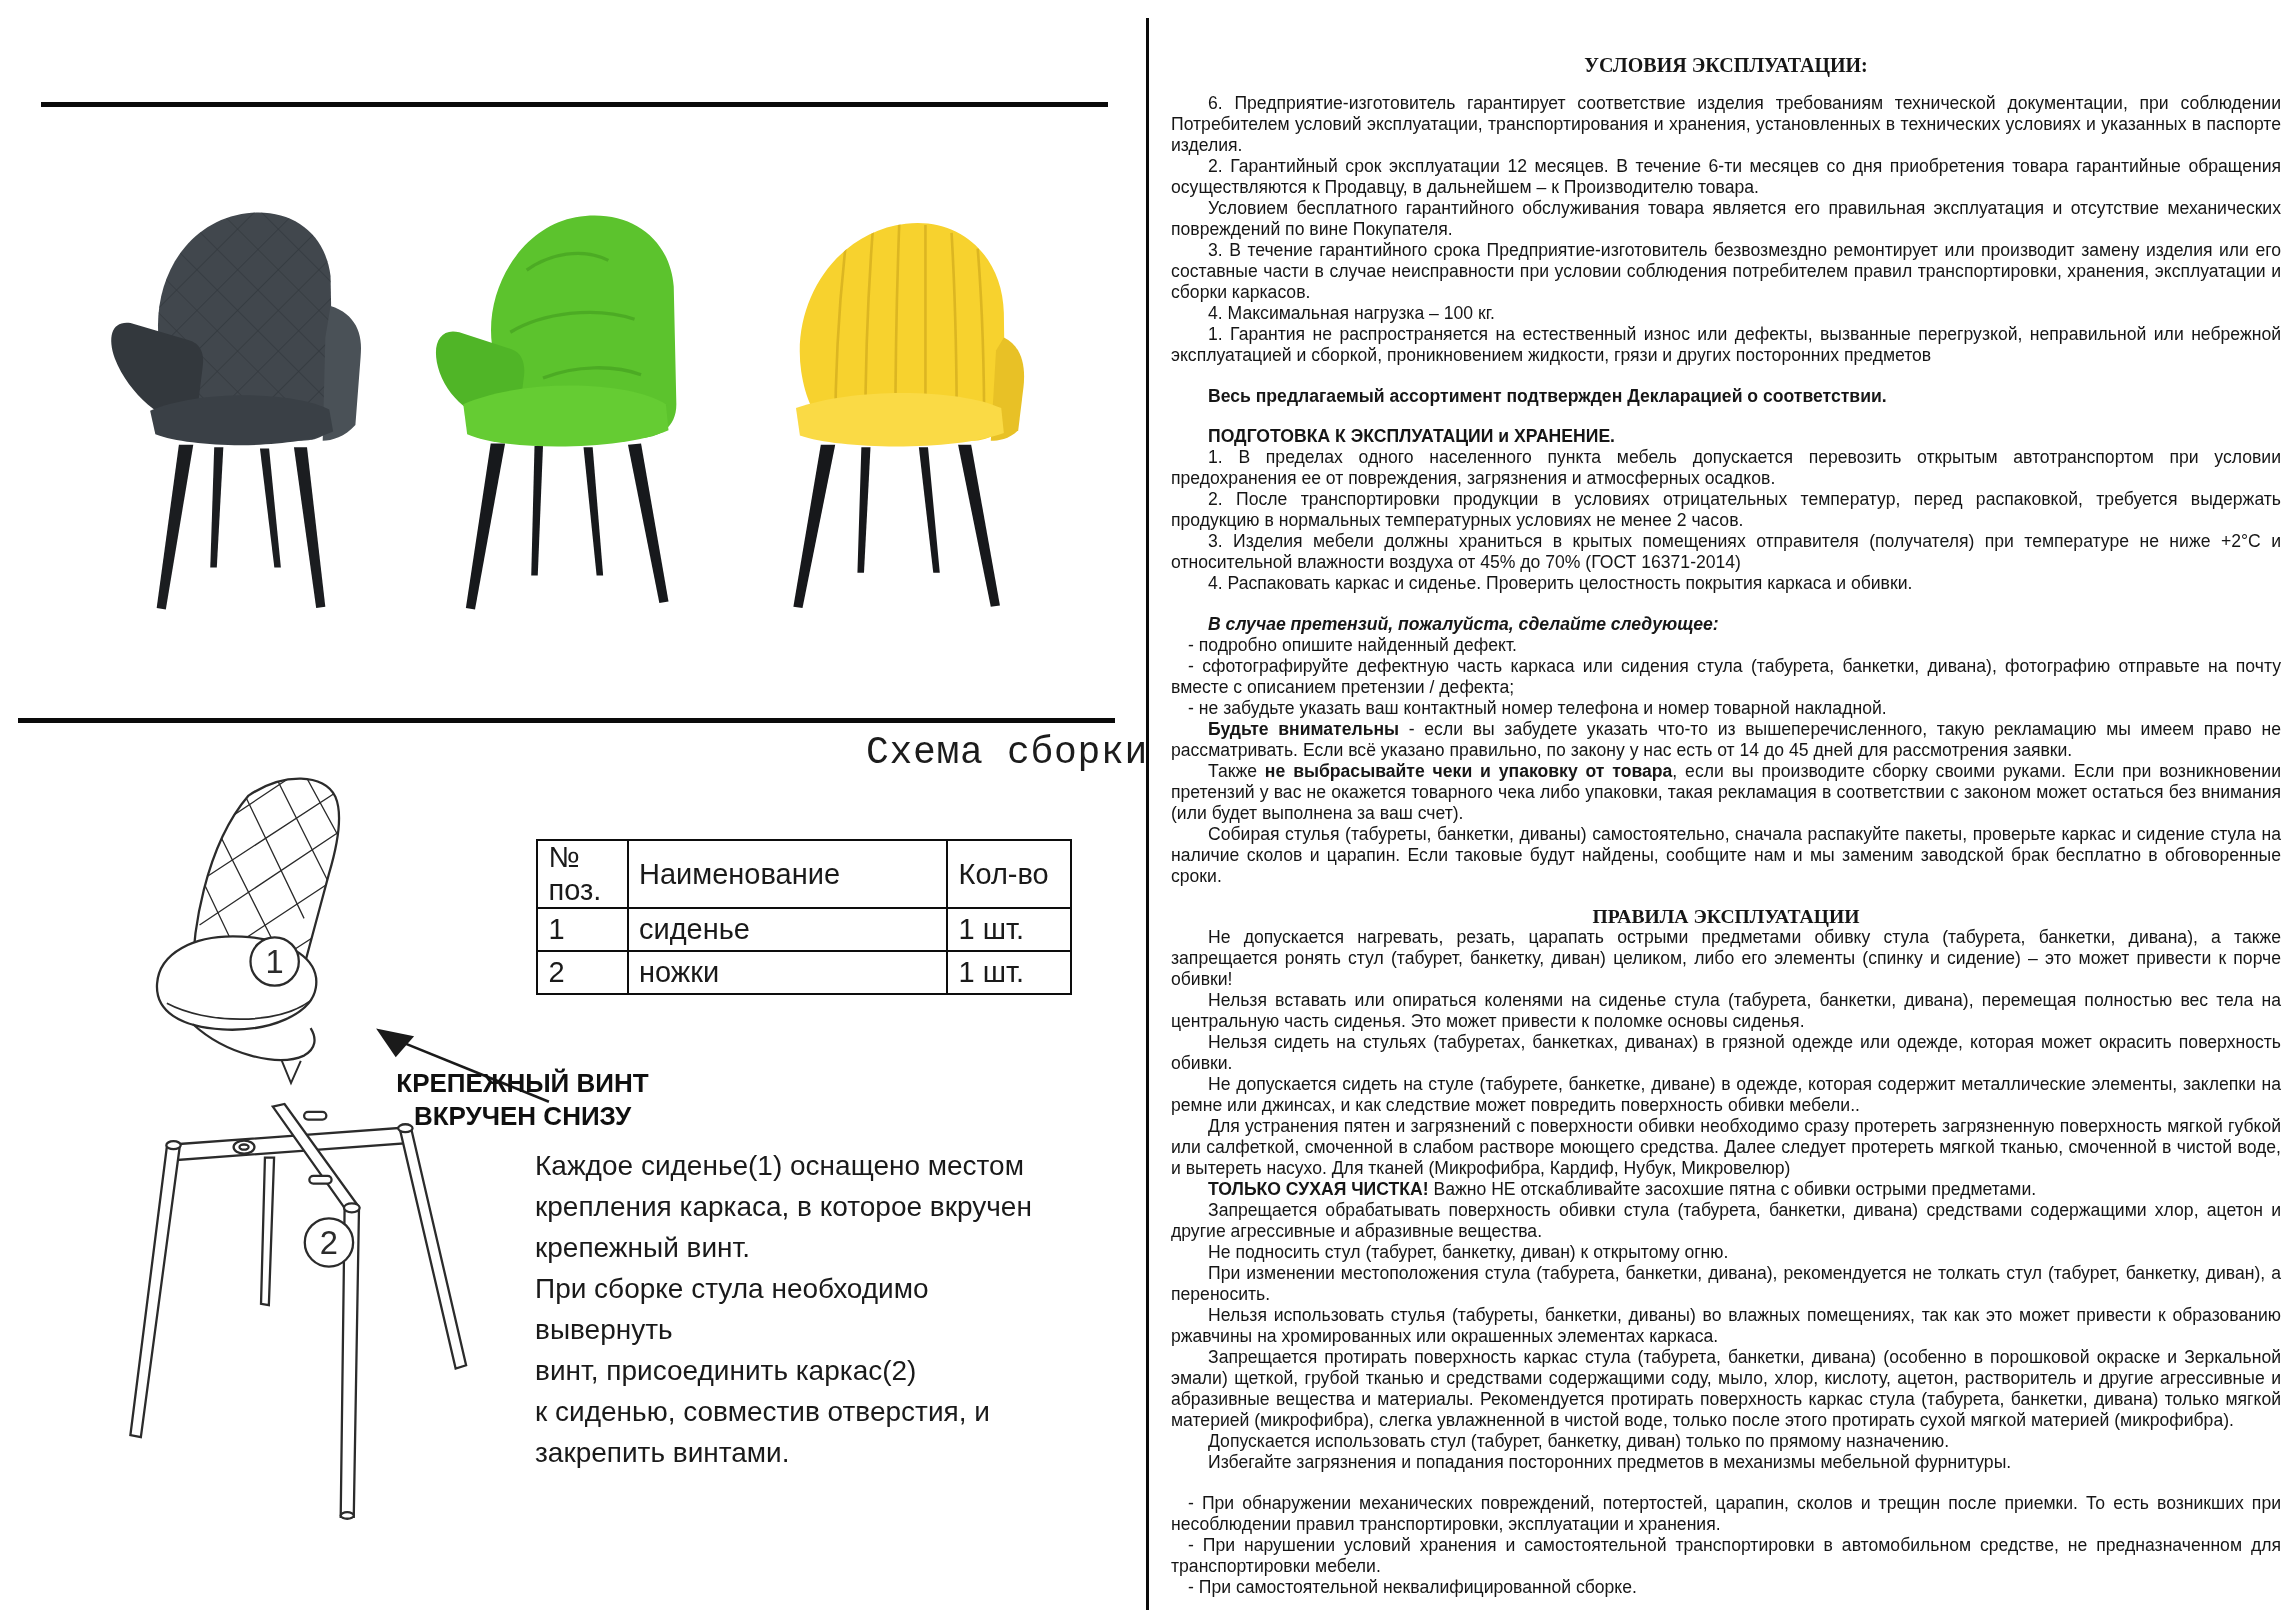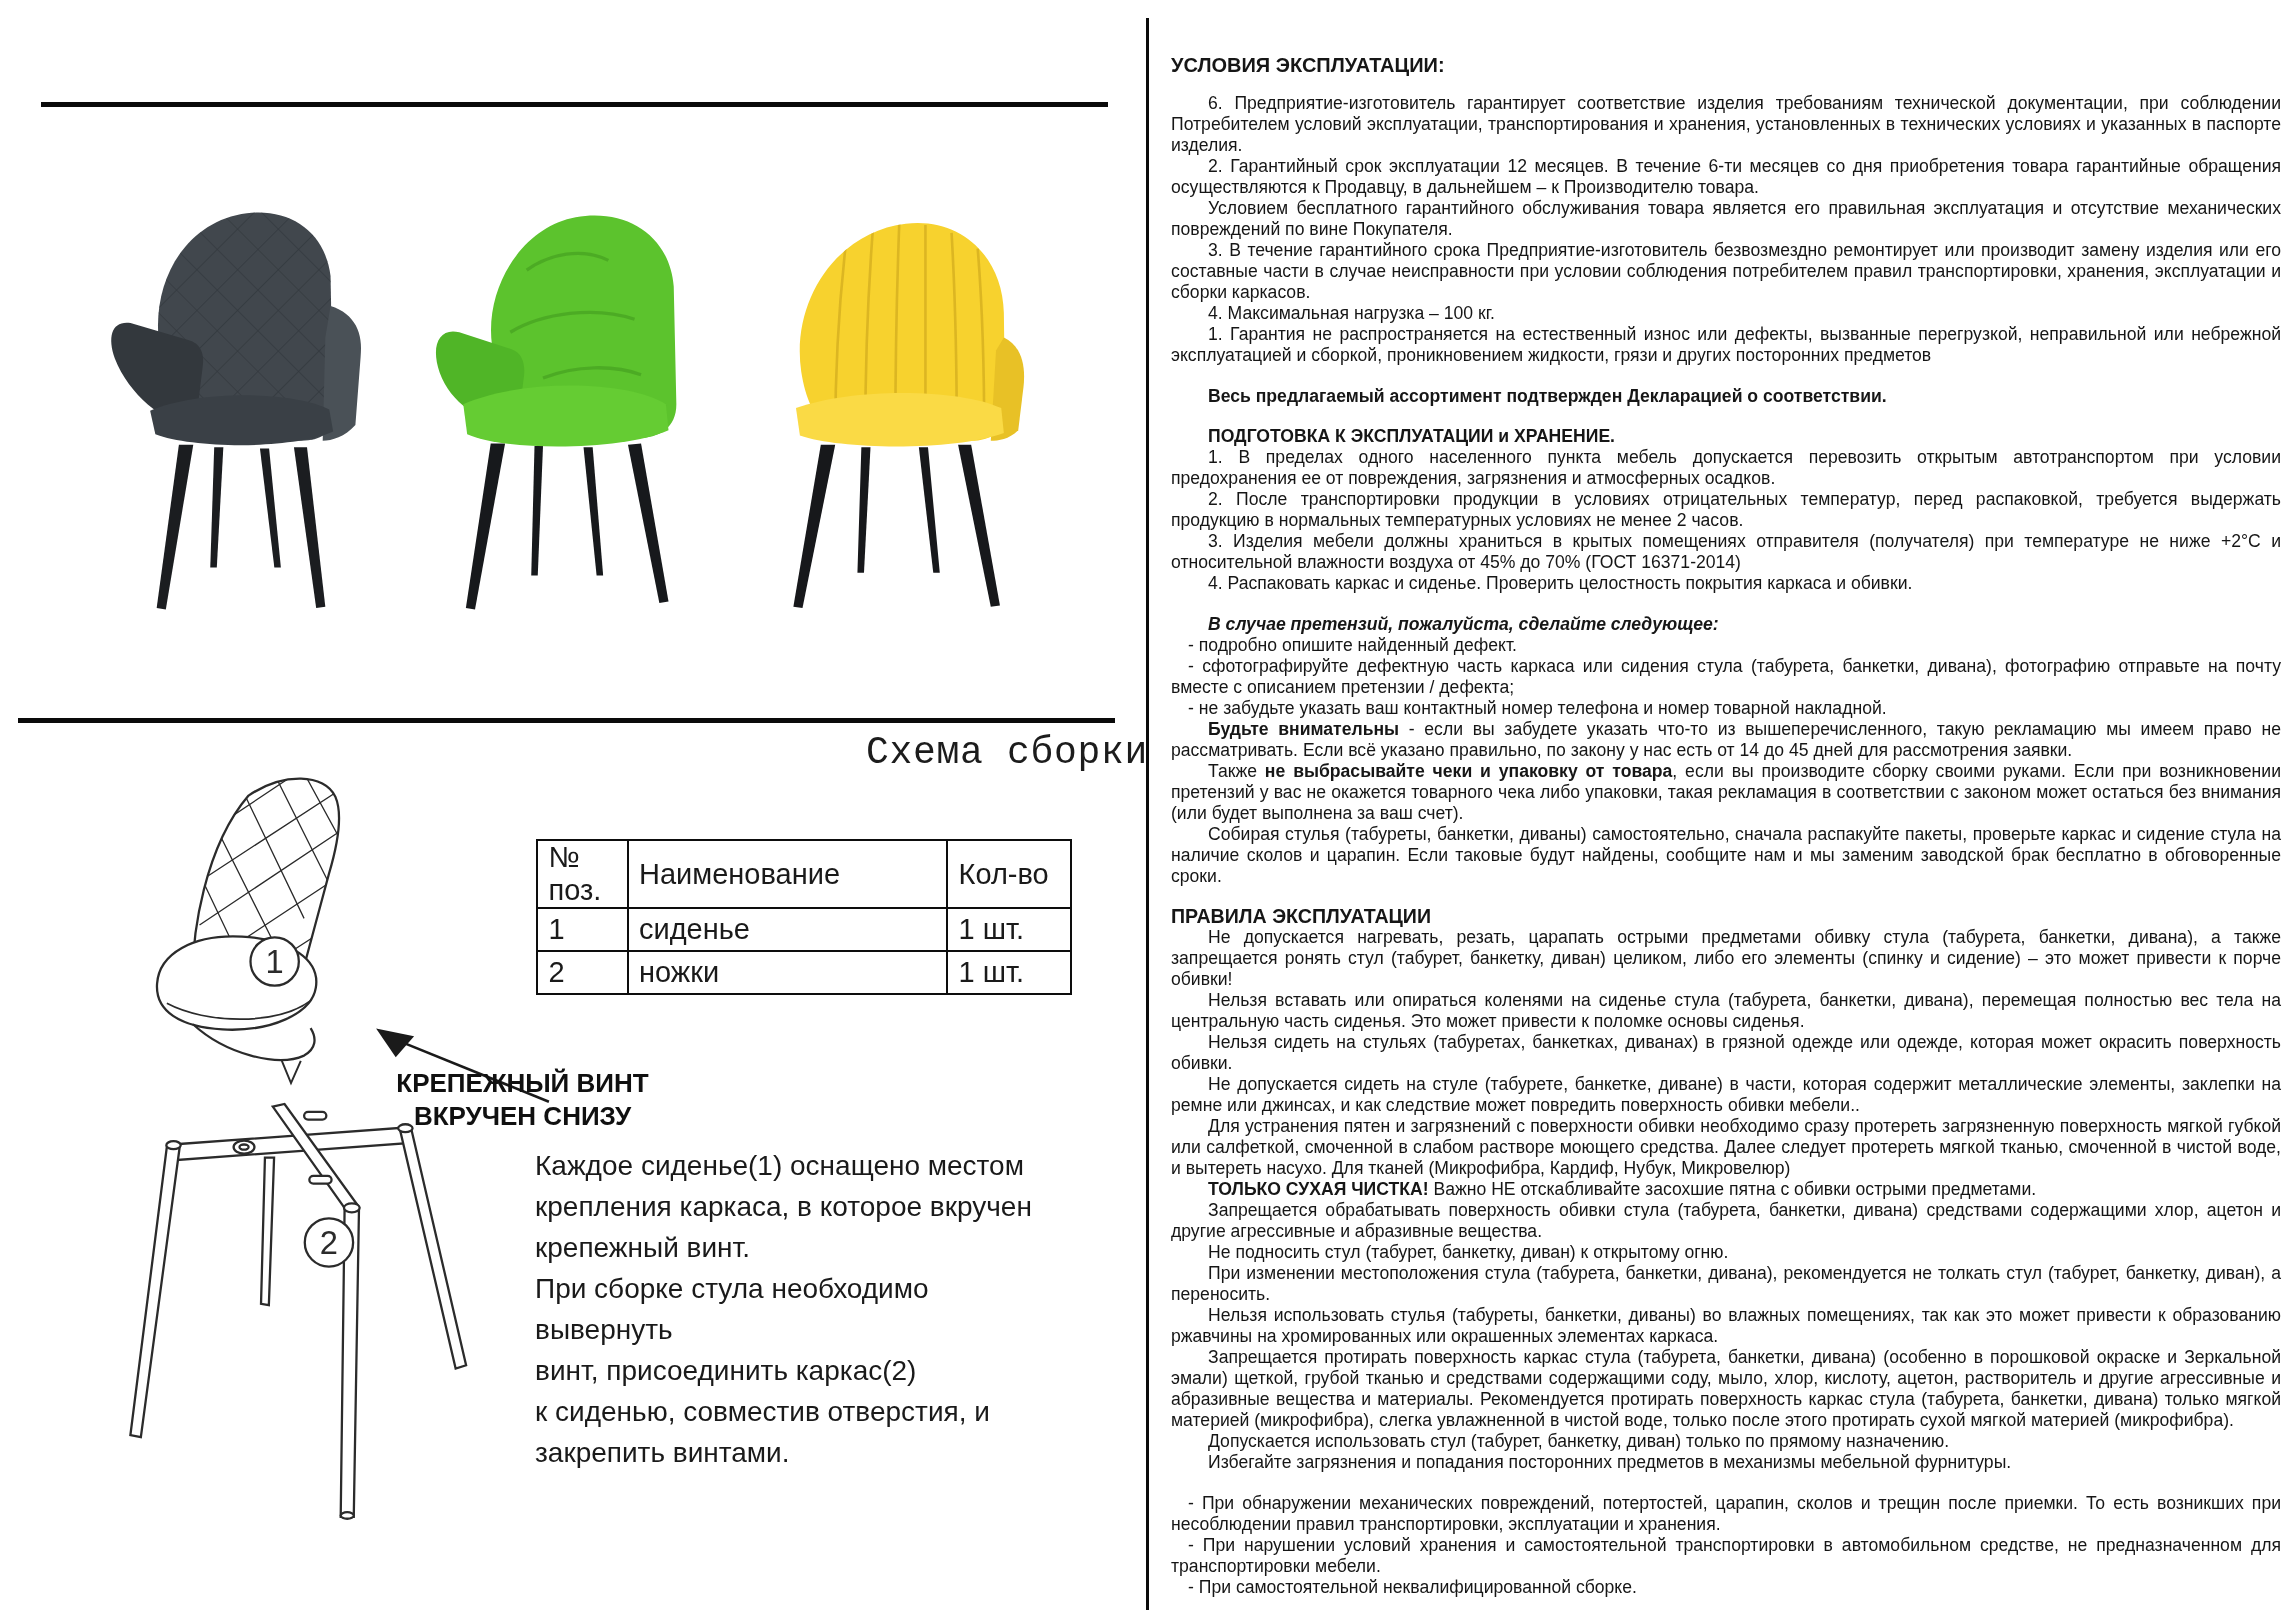--- a/index.html
+++ b/index.html
@@ -28,21 +28,21 @@
   .asm-table td,.asm-table th{border:2.6px solid #0d0d0d;font-weight:400;font-size:29px;
        text-align:left;padding:0 0 0 10.5px;color:#1a1a1a;background:#fff;}
   .asm-table th{height:60px;}
   .asm-table td{height:41px;}
   .col-pos{width:78px;} .col-name{width:307px;} .col-qty{width:111px;}
   
   .rc{position:absolute;left:1171px;top:55px;width:1110px;font-size:17.6px;line-height:21px;
       text-align:justify;color:#161616;}
   .rc p{margin:0;text-indent:37px;}
   .rc p.item{text-indent:17px;}
-  .hc{font-weight:700;font-size:19.6px;text-indent:0 !important;}
+  .hc{font-weight:700;text-align:center;font-size:19.6px;text-indent:0 !important;font-family:Liberation Serif, serif;}
   .hc.main{font-size:20px;margin-bottom:17px !important;}
   .bold{font-weight:700;}
   .bi{font-weight:700;font-style:italic;} .gap-m{height:19.6px;}
 </style>
 </head>
 <body>
 
 <div class="page">
 
   <div class="rule top"></div>
@@ -229,21 +229,21 @@
     <p>
       <span>Также </span><b>не выбрасывайте чеки и упаковку от товара</b><span>, если вы производите сборку своими руками. Если при возникновении претензий у вас не окажется товарного чека либо упаковки, такая рекламация в соответствии с законом может остаться без внимания (или будет выполнена за ваш счет).</span>
     </p>
     <p>Собирая стулья (табуреты, банкетки, диваны) самостоятельно, сначала распакуйте пакеты, проверьте каркас и сидение стула на наличие сколов и царапин. Если таковые будут найдены, сообщите нам и мы заменим заводской брак бесплатно в обговоренные сроки.</p>
 
     <div class="gap-m"></div>
     <div class="hc">ПРАВИЛА ЭКСПЛУАТАЦИИ</div>
     <p>Не допускается нагревать, резать, царапать острыми предметами обивку стула (табурета, банкетки, дивана), а также запрещается ронять стул (табурет, банкетку, диван) целиком, либо его элементы (спинку и сидение) – это может привести к порче обивки!</p>
     <p>Нельзя вставать или опираться коленями на сиденье стула (табурета, банкетки, дивана), перемещая полностью вес тела на центральную часть сиденья. Это может привести к поломке основы сиденья.</p>
     <p>Нельзя сидеть на стульях (табуретах, банкетках, диванах) в грязной одежде или одежде, которая может окрасить поверхность обивки.</p>
-    <p>Не допускается сидеть на стуле (табурете, банкетке, диване) в части, которая содержит металлические элементы, заклепки на ремне или джинсах, и как следствие может повредить поверхность обивки мебели..</p>
+    <p>Не допускается сидеть на стуле (табурете, банкетке, диване) в одежде, которая содержит металлические элементы, заклепки на ремне или джинсах, и как следствие может повредить поверхность обивки мебели..</p>
     <p>Для устранения пятен и загрязнений с поверхности обивки необходимо сразу протереть загрязненную поверхность мягкой губкой или салфеткой, смоченной в слабом растворе моющего средства. Далее следует протереть мягкой тканью, смоченной в чистой воде, и вытереть насухо. Для тканей (Микрофибра, Кардиф, Нубук, Микровелюр)</p>
     <p>
       <b>ТОЛЬКО СУХАЯ ЧИСТКА!</b><span> Важно НЕ отскабливайте засохшие пятна с обивки острыми предметами.</span>
     </p>
     <p>Запрещается обрабатывать поверхность обивки стула (табурета, банкетки, дивана) средствами содержащими хлор, ацетон и другие агрессивные и абразивные вещества.</p>
     <p>Не подносить стул (табурет, банкетку, диван) к открытому огню.</p>
     <p>При изменении местоположения стула (табурета, банкетки, дивана), рекомендуется не толкать стул (табурет, банкетку, диван), а переносить.</p>
     <p>Нельзя использовать стулья (табуреты, банкетки, диваны) во влажных помещениях, так как это может привести к образованию ржавчины на хромированных или окрашенных элементах каркаса.</p>
     <p>Запрещается протирать поверхность каркас стула (табурета, банкетки, дивана) (особенно в порошковой окраске и Зеркальной эмали) щеткой, грубой тканью и средствами содержащими соду, мыло, хлор, кислоту, ацетон, растворитель и другие агрессивные и абразивные вещества и материалы. Рекомендуется протирать поверхность каркас стула (табурета, банкетки, дивана) только мягкой материей (микрофибра), слегка увлажненной в чистой воде, только после этого протирать сухой мягкой материей (микрофибра).</p>
     <p>Допускается использовать стул (табурет, банкетку, диван) только по прямому назначению.</p>

